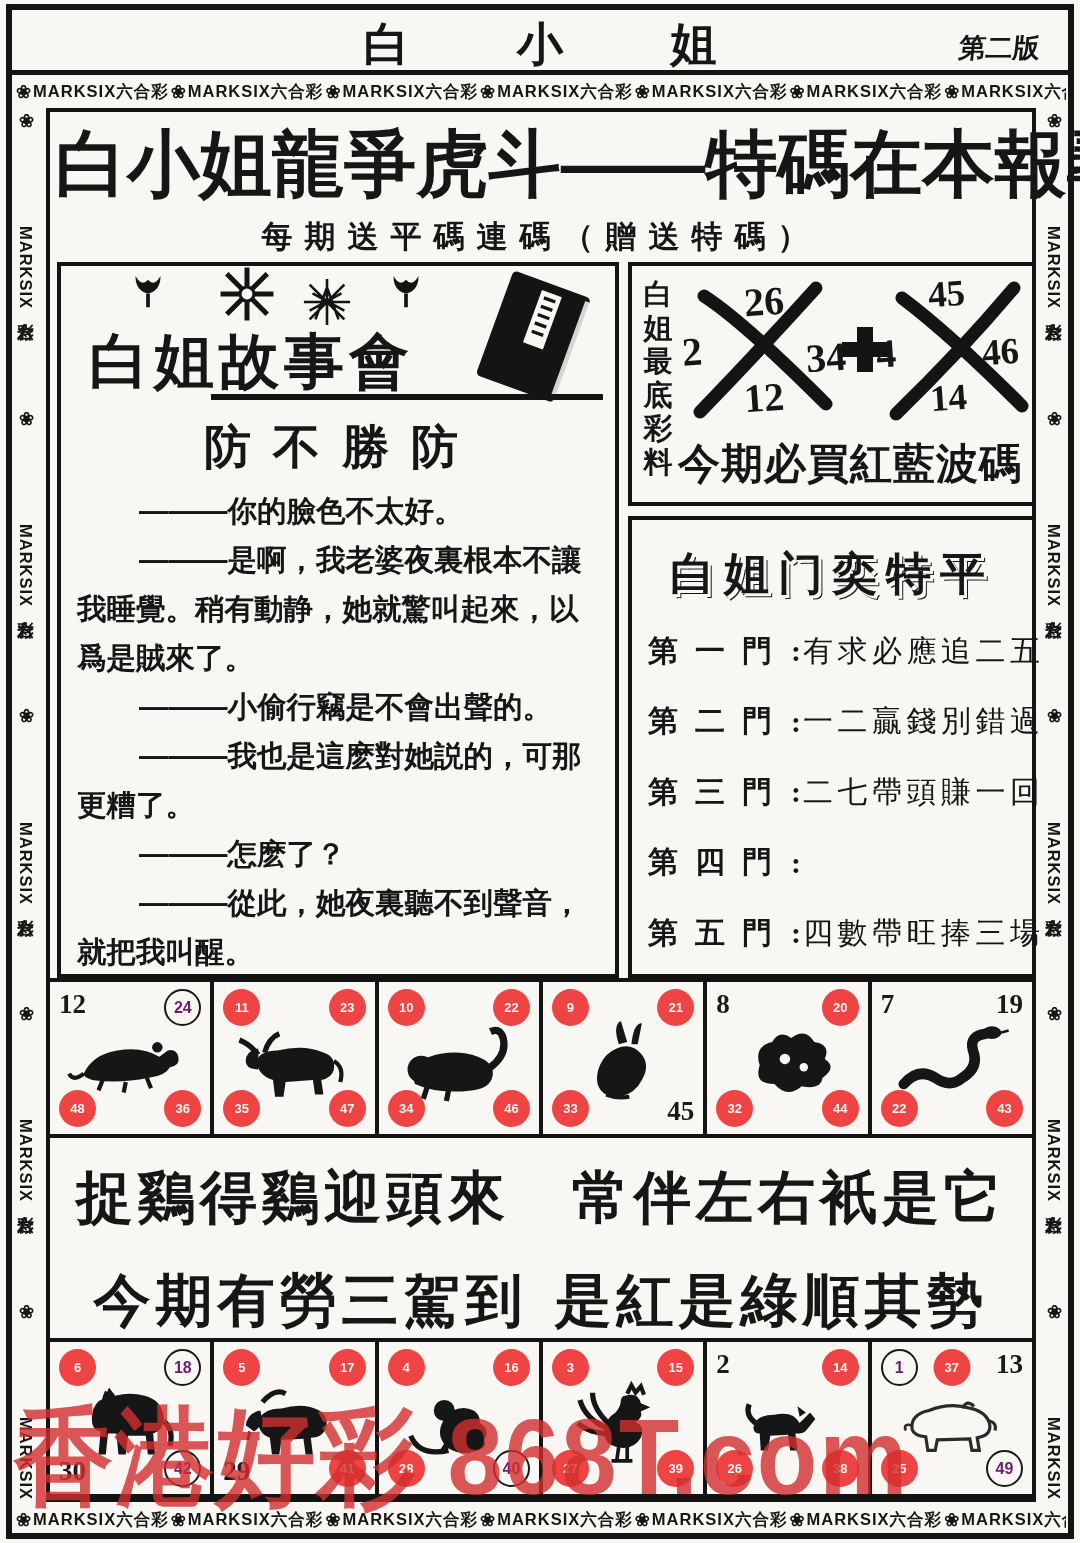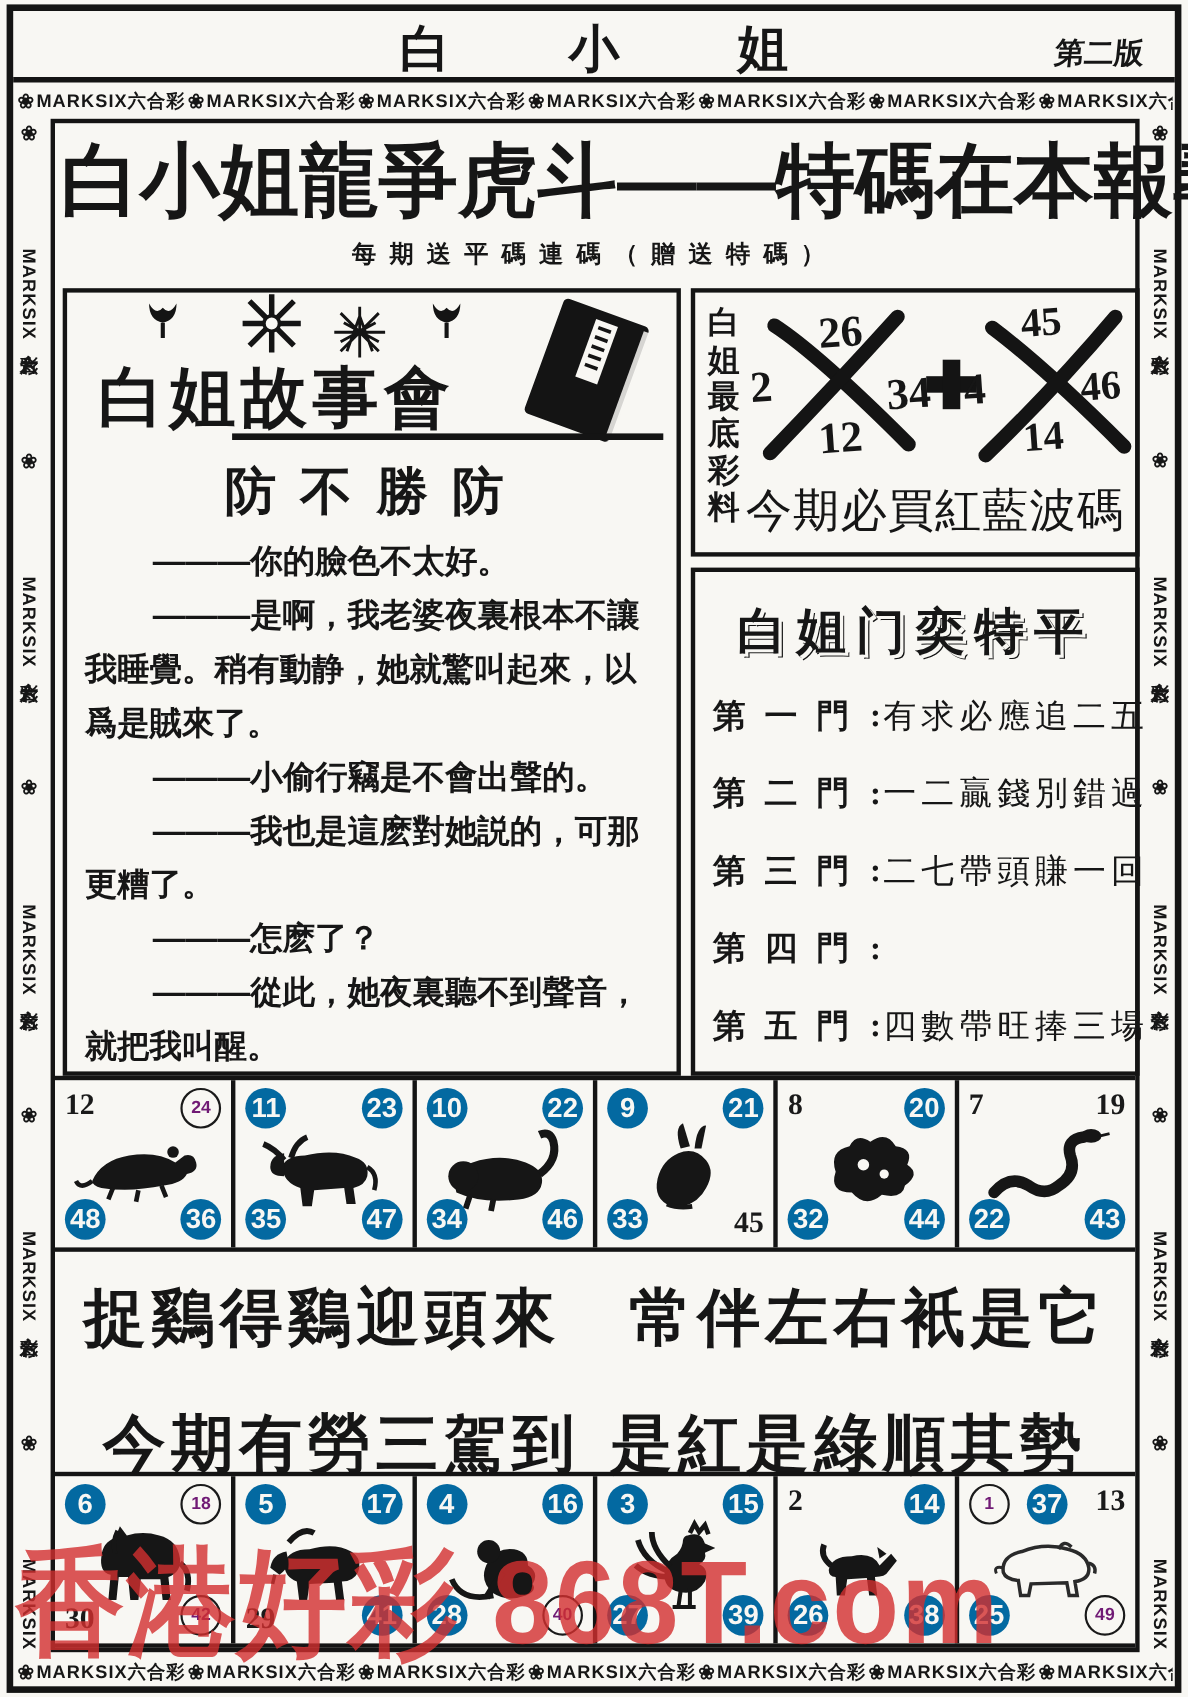--- a/index.html
+++ b/index.html
@@ -20,63 +20,63 @@
   .strip-bottom{bottom:8px;}
   .strip-v{top:110px;bottom:40px;width:32px;writing-mode:vertical-rl;}
   .strip-left{left:10px;}
   .strip-right{right:10px;}
   .strip .unit{letter-spacing:1px;}
   .strip .flower{font-size:18px;padding:0 2px;}
   
   .inner{position:absolute;left:46px;top:108px;width:990px;height:1394px;border:4px solid #141414;box-sizing:border-box;}
   .headline{position:absolute;left:0;right:0;top:4px;text-align:center;font-size:73px;font-weight:900;
       letter-spacing:0px;white-space:nowrap;transform:scaleX(.99);}
-  .subhead{position:absolute;left:0;right:0;top:104px;text-align:center;font-size:22px;font-weight:800;letter-spacing:12px;}
+  .subhead{position:absolute;left:0;right:0;top:104px;text-align:center;font-size:31px;font-weight:800;letter-spacing:12px;}
   
   .story-box{position:absolute;left:7px;top:150px;width:562px;height:716px;border:4px solid #141414;box-sizing:border-box;}
   .decor{position:absolute;}
   .story-header{position:absolute;left:28px;top:56px;font-size:60px;font-weight:900;letter-spacing:5px;}
   .story-underline{position:absolute;left:150px;top:128px;width:392px;height:6px;background:#141414;}
   .story-title{position:absolute;left:40px;top:150px;width:460px;text-align:center;font-size:47px;font-weight:800;letter-spacing:22px;text-indent:22px;}
   .story-body{position:absolute;left:16px;right:14px;top:220px;}
   .story-body p{margin:0;font-size:29.5px;line-height:49px;font-weight:600;text-indent:2.1em;}
   
   .cross-box{position:absolute;left:578px;top:150px;width:408px;height:244px;border:4px solid #141414;box-sizing:border-box;}
   .side-label{position:absolute;left:8px;top:12px;width:36px;text-align:center;}
   .side-label div{font-size:29px;font-weight:900;line-height:33.5px;}
   .x-svg{position:absolute;left:42px;top:14px;}
   .xnum{position:absolute;font-size:40px;font-weight:800;font-family:"Liberation Serif",serif;transform:rotate(-4deg);}
   .xnum.small{font-size:37px;}
-  .cross-caption{position:absolute;left:40px;right:4px;bottom:10px;text-align:center;font-size:42px;font-weight:400;letter-spacing:1px;white-space:nowrap;}
+  .cross-caption{position:absolute;left:40px;right:4px;bottom:10px;text-align:center;font-size:42px;font-weight:700;letter-spacing:1px;white-space:nowrap;}
   
   .gates-box{position:absolute;left:578px;top:404px;width:408px;height:462px;border:4px solid #141414;box-sizing:border-box;}
   .gates-title{position:absolute;left:0;right:0;top:24px;text-align:center;font-size:45px;font-weight:800;letter-spacing:9px;
       text-shadow:3px 3px 0 #f8f7f3,4px 4px 0 #141414;}
   .gates-list{position:absolute;left:16px;right:6px;top:96px;}
   .gate-row{height:70.5px;display:flex;align-items:center;font-family:"Liberation Serif",serif;font-size:30px;white-space:nowrap;}
   .gate-label{letter-spacing:17px;font-weight:600;}
   .gate-colon{font-weight:700;margin:0 2px;}
   .gate-text{letter-spacing:4.5px;}
   
   .zodiac-row{position:absolute;left:0;right:0;display:flex;border-top:4px solid #141414;border-bottom:4px solid #141414;box-sizing:border-box;}
   .zodiac-row-top{top:866px;height:160px;}
   .zodiac-row-bottom{top:1226px;height:160px;}
   .zcell{flex:1 1 0;position:relative;border-right:4px solid #141414;}
   .zcell:last-child{border-right:none;}
   .animal{position:absolute;left:50%;top:52%;transform:translate(-50%,-50%);}
   .badge{position:absolute;display:flex;align-items:center;justify-content:center;}
-  .badge.solid{width:37px;height:37px;border-radius:50%;background:#0369a1;color:#f8f7f3;font-size:25px;font-weight:700;}
+  .badge.solid{width:37px;height:37px;border-radius:50%;background:#ef4444;color:#f8f7f3;font-size:13px;font-weight:700;}
   .badge.outline{width:33px;height:33px;border-radius:50%;border:2.5px solid #1a1a1a;color:#701a75;font-size:16px;font-weight:700;}
   .badge.plain{font-size:27px;font-weight:600;color:#1a1a1a;font-family:"Liberation Serif",serif;}
   .pos-tl{left:9px;top:7px;} .pos-tr{right:9px;top:7px;} .pos-bl{left:9px;bottom:7px;} .pos-br{right:9px;bottom:7px;}
   .pos-tm{left:50%;top:7px;transform:translateX(-50%);}
   
   .verse{position:absolute;left:0;right:0;top:1026px;height:200px;}
   .verse-line{display:flex;justify-content:center;gap:62px;font-size:57px;font-weight:900;letter-spacing:5px;white-space:nowrap;text-align:right;}
-  .verse-line.l1{margin-top:22px;} .verse-line.l2{margin-top:38px;gap:27px;}
+  .verse-line.l1{margin-top:22px;} .verse-line.l2{margin-top:26px;gap:27px;}
   
   .watermark{position:absolute;left:14px;top:1392px;font-size:99px;font-weight:900;letter-spacing:2px;white-space:nowrap;
       opacity:.8;z-index:40;transform:scaleY(1.08);}
 </style>
 </head>
 <body>
 
 <div class="page">
   <div class="outer-frame"></div>
 

